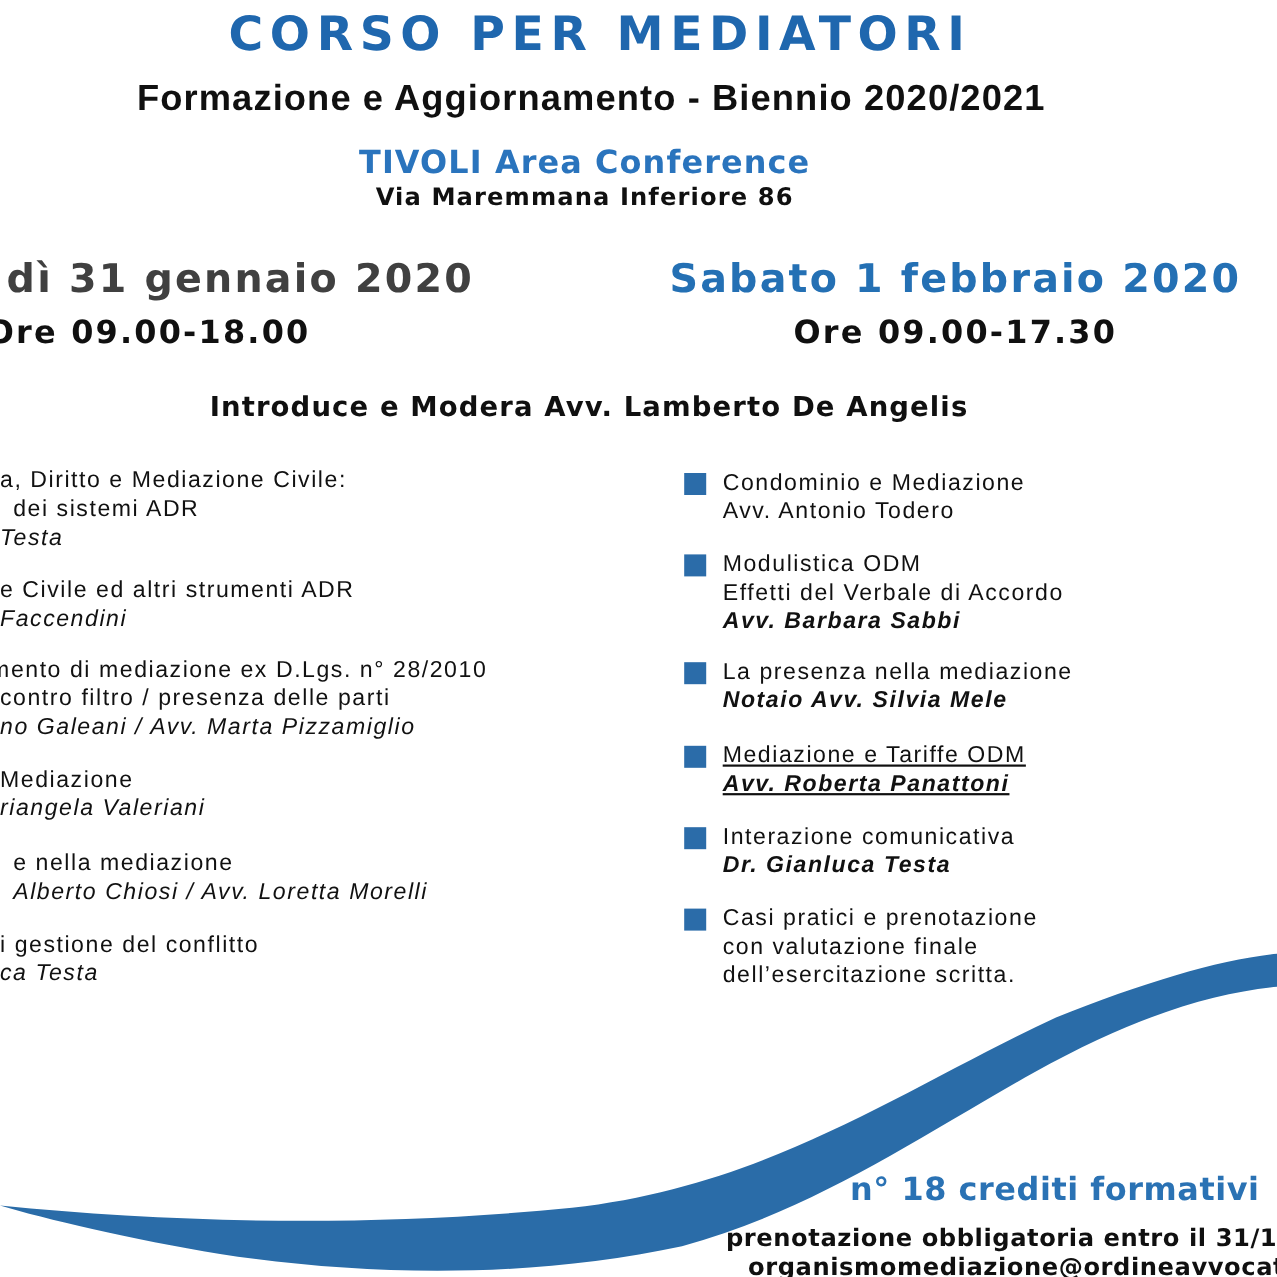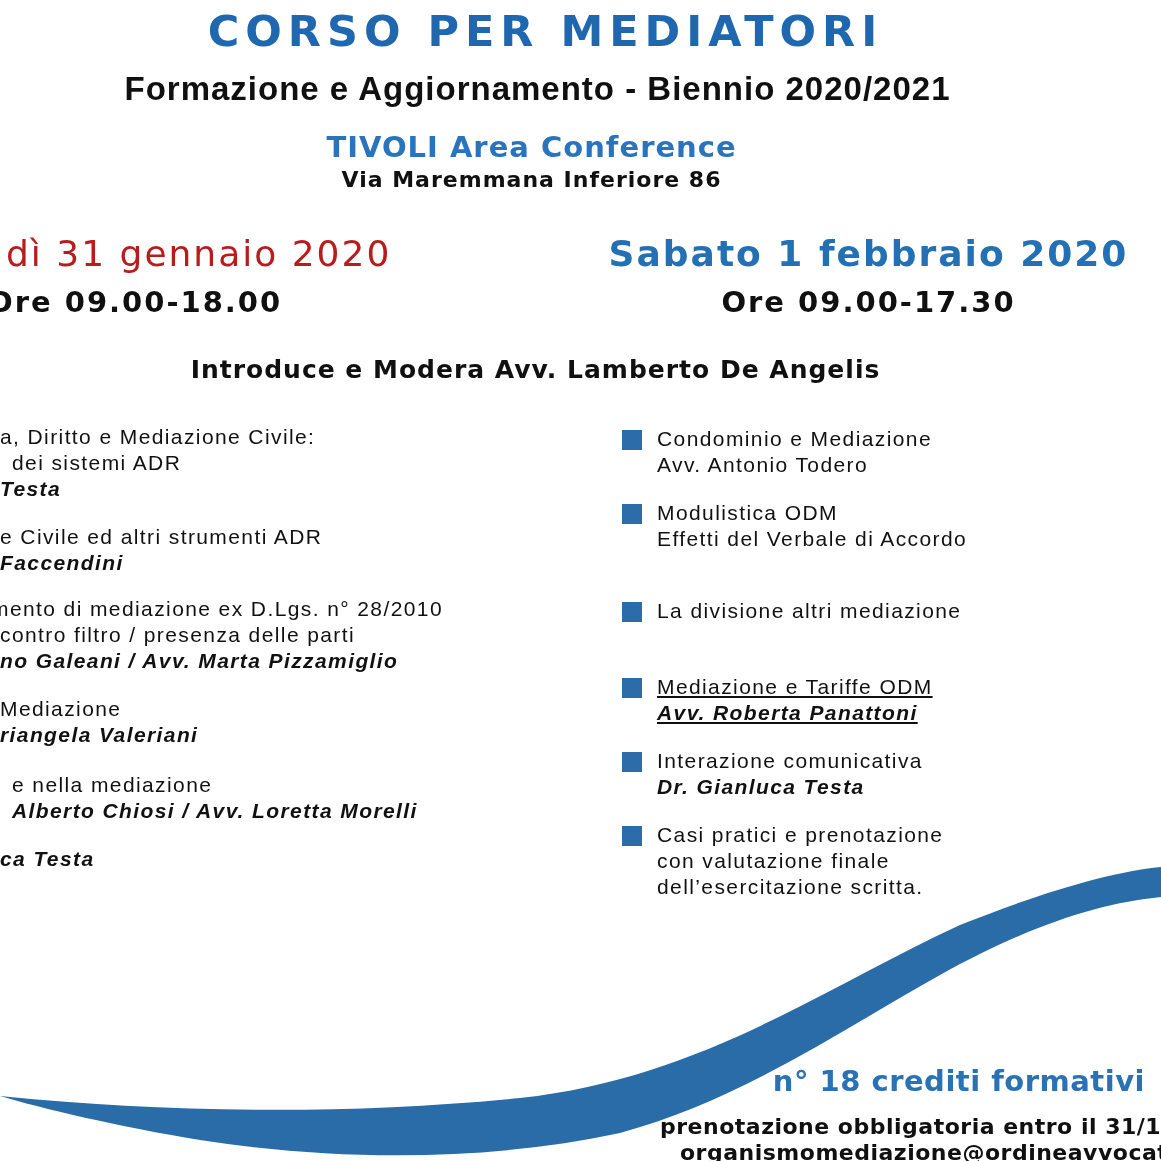--- a/index.html
+++ b/index.html
@@ -12,21 +12,21 @@
     color:#101010;
   }
   .abs{position:absolute;white-space:nowrap;}
   .centerline{position:absolute;width:1161px;text-align:center;white-space:nowrap;}
 
   .title{top:6px;left:-35px;font-size:43px;font-weight:bold;letter-spacing:6px;color:#1f67ae;}
   .subtitle{top:70px;left:-43px;font-size:33px;font-weight:bold;letter-spacing:1px;color:#101010;font-family:"Liberation Sans",sans-serif;}
   .venue{top:130px;left:-49px;font-size:29px;font-weight:bold;letter-spacing:1px;color:#2a74bd;}
   .address{top:167px;left:-49px;font-size:22px;font-weight:bold;letter-spacing:1px;color:#101010;}
 
-  .date-left{top:233px;left:6px;font-size:36px;font-weight:normal;letter-spacing:2px;color:#b91c1c;}
+  .date-left{top:233px;left:6px;font-size:36px;font-weight:bold;letter-spacing:2px;color:#404040;}
   .hours-left{top:285px;left:-12px;font-size:29px;font-weight:bold;letter-spacing:2px;color:#101010;}
   .date-right{top:233px;left:288px;width:1161px;text-align:center;font-size:36px;font-weight:bold;letter-spacing:2px;color:#2470b4;position:absolute;white-space:nowrap;}
   .hours-right{top:285px;left:288px;width:1161px;text-align:center;font-size:29px;font-weight:bold;letter-spacing:2px;color:#101010;position:absolute;white-space:nowrap;}
 
   .moderator{top:355px;left:-45px;font-size:25px;font-weight:bold;letter-spacing:1px;color:#101010;}
 
   .list{position:absolute;top:0;left:0;}
   .item{position:absolute;white-space:nowrap;}
   .left-list .item{left:0;}
   .left-list .item:nth-child(1){top:424px;}
@@ -46,21 +46,21 @@
 
   .bullet{position:absolute;left:0;top:4px;width:20px;height:20px;background:#2b6ca9;}
   .right-list .lines{margin-left:35px;}
 
   .line{display:block;font-family:"Liberation Sans",sans-serif;font-size:21px;line-height:26px;letter-spacing:1.4px;color:#111111;}
   .s-topic{}
   .s-topic-cut{margin-left:-9px;}
   .s-topic-indent{margin-left:12px;}
   .s-speaker{font-style:italic;font-weight:bold;}
   .s-speaker-plain{font-weight:normal;}
-  .left-list .s-speaker{font-weight:bold;}
+  .left-list .s-speaker{font-weight:normal;}
 
   .lunch{top:980px;left:5px;font-size:26px;font-weight:normal;letter-spacing:1.5px;color:#1a1a1a;}
   .credits{top:1064px;left:0;width:1145px;text-align:right;font-size:29px;font-weight:bold;letter-spacing:0.5px;color:#2a72b4;position:absolute;white-space:nowrap;}
   .booking{top:1114px;left:660px;font-size:22px;font-weight:bold;letter-spacing:0.5px;color:#101010;}
   .email{top:1140px;left:680px;font-size:22px;font-weight:bold;letter-spacing:0.5px;color:#101010;}
 
   .wave{position:absolute;left:0;top:0;width:1161px;height:1161px;pointer-events:none;}
 </style>
 </head>
 <body>
@@ -107,43 +107,46 @@
         </div>
       </div>
       <div class="item">
         <div class="lines">
           <span class="line s-topic">e nella mediazione</span>
           <span class="line s-speaker">Alberto Chiosi / Avv. Loretta Morelli</span>
         </div>
       </div>
       <div class="item">
         <div class="lines">
+          <span class="line s-topic">i gestione del conflitto</span>
           <span class="line s-speaker">ca Testa</span>
         </div>
       </div>
     </div>
   <div id="right-list" class="list right-list">
       <div class="item">
         <span class="bullet"></span>
         <div class="lines">
           <span class="line s-topic">Condominio e Mediazione</span>
           <span class="line s-speaker-plain">Avv. Antonio Todero</span>
         </div>
       </div>
       <div class="item">
         <span class="bullet"></span>
         <div class="lines">
           <span class="line s-topic">Modulistica ODM</span>
           <span class="line s-topic">Effetti del Verbale di Accordo</span>
+          <span class="line s-speaker">Avv. Barbara Sabbi</span>
         </div>
       </div>
       <div class="item">
         <span class="bullet"></span>
         <div class="lines">
-          <span class="line s-topic">La divisione altri mediazione</span>
+          <span class="line s-topic">La presenza nella mediazione</span>
+          <span class="line s-speaker">Notaio Avv. Silvia Mele</span>
         </div>
       </div>
       <div class="item">
         <span class="bullet"></span>
         <div class="lines">
           <span class="line s-topic">Mediazione e Tariffe ODM</span>
           <span class="line s-speaker">Avv. Roberta Panattoni</span>
         </div>
       </div>
       <div class="item">

